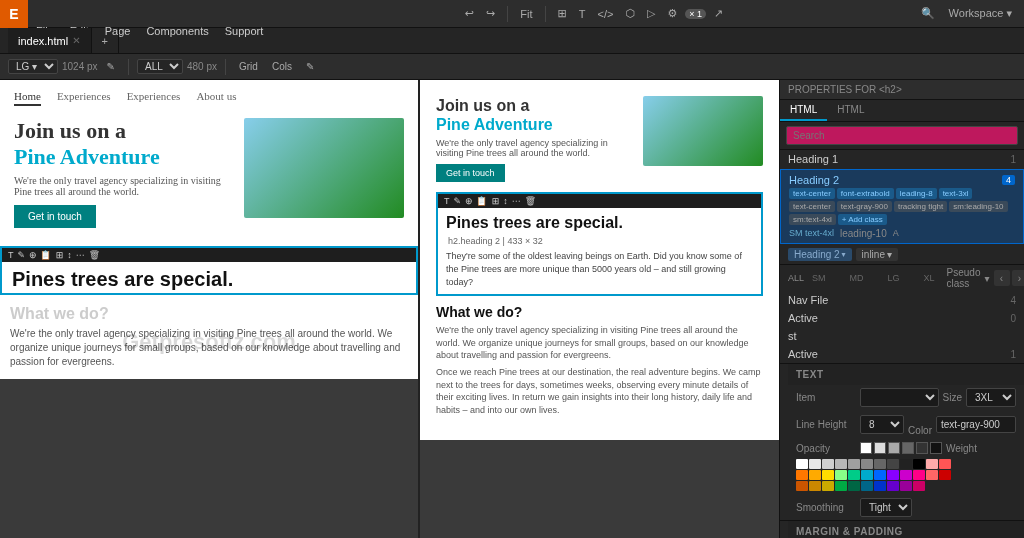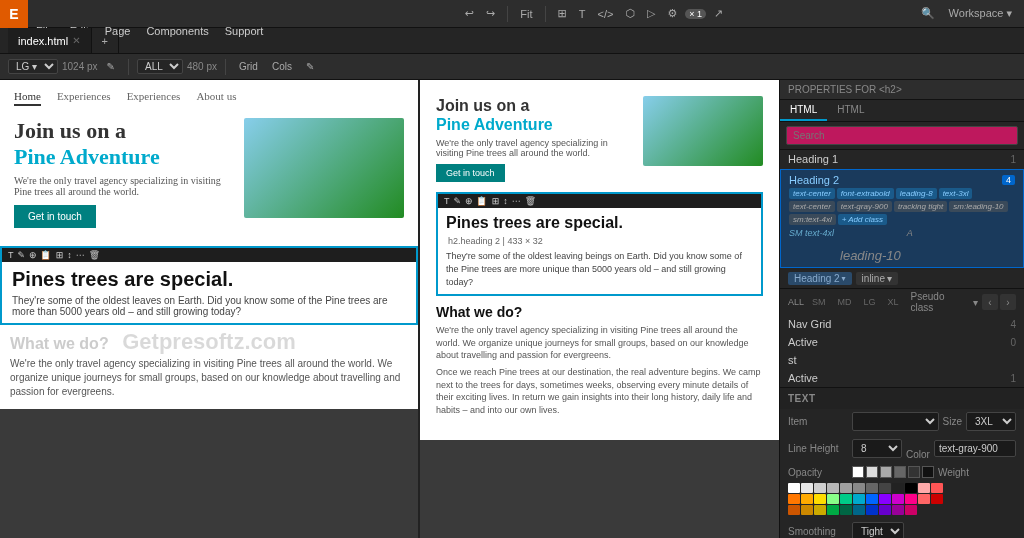--- a/index.html
+++ b/index.html
@@ -89,26 +89,26 @@
 
     
     .style-list { overflow-y: auto; flex: 1; }
     .style-item { display: flex; align-items: center; padding: 3px 8px; cursor: pointer; gap: 4px; }
     .style-item-name { flex: 1; font-size: 11px; color: #ccc; }
     .style-item-count { font-size: 10px; color: #666; min-width: 16px; text-align: right; }
     .style-item-badge { background: #0066cc; color: white; font-size: 9px; padding: 0 4px; border-radius: 2px; }
 
     
     .heading2-item { background: #1a3a5c; border: 1px solid #0066cc; padding: 4px 8px; margin: 1px 0; }
-    .h2-tags { display: flex; flex-wrap: wrap; gap: 2px; margin-top: 2px; font-style: italic; }
+    .h2-tags { display: flex; flex-wrap: wrap; gap: 2px; margin-top: 2px; }
     .tag { background: #3a4a5a; color: #aaa; font-size: 8px; padding: 1px 4px; border-radius: 2px; }
     .tag.blue { background: #1a5a8a; color: #88ccff; }
 
     
-    .prop-section { border-top: 1px solid #111; }
+    .prop-section { border-top: 1px solid #111; padding-left: 8px; }
     .prop-section-header { padding: 5px 8px; font-size: 10px; color: #888; font-weight: bold; letter-spacing: 0.5px; background: #222; }
     .prop-row { display: flex; align-items: center; padding: 3px 8px; gap: 4px; }
     .prop-label { color: #888; font-size: 10px; width: 60px; flex-shrink: 0; }
     .prop-input { background: #1a1a1a; border: 1px solid #444; color: #ccc; padding: 2px 4px; font-size: 10px; border-radius: 2px; flex: 1; }
     .prop-select { background: #1a1a1a; border: 1px solid #444; color: #ccc; padding: 2px 4px; font-size: 10px; border-radius: 2px; }
     .color-cell { width: 14px; height: 12px; cursor: pointer; border-radius: 1px; }
 
     
     .element-selector { display: flex; align-items: center; padding: 3px 8px; gap: 4px; border-bottom: 1px solid #111; }
     .el-tag { background: #2a4a6a; color: #88aacc; font-size: 10px; padding: 1px 6px; border-radius: 2px; display: flex; align-items: center; gap: 2px; }
@@ -120,21 +120,21 @@
     
     .watermark { position: absolute; bottom: 40%; left: 50%; transform: translateX(-50%); font-size: 22px; font-weight: bold; color: rgba(0,0,0,0.15); white-space: nowrap; pointer-events: none; }
     .color-sw { width: 12px; height: 12px; border: 1px solid #555; cursor: pointer; }
     .no-color-btn { background: #333; border: 1px solid #555; color: #888; font-size: 9px; padding: 1px 4px; border-radius: 2px; cursor: pointer; margin-left: 4px; }
 
     .font-select { background: #1a1a1a; border: 1px solid #444; color: #ccc; padding: 2px 4px; font-size: 10px; border-radius: 2px; flex: 1; }
     .size-select { background: #1a1a1a; border: 1px solid #444; color: #ccc; padding: 2px 4px; font-size: 10px; border-radius: 2px; width: 50px; }
 
     .inline-row { display: flex; align-items: center; padding: 2px 8px; gap: 4px; }
     .all-bp { font-size: 9px; color: #888; }
-    .bp-tabs { display: flex; gap: 4px; justify-content: space-between; }
+    .bp-tabs { display: flex; gap: 16px; justify-content: space-between; }
     .bp-t { padding: 1px 4px; font-size: 9px; color: #666; cursor: pointer; border-radius: 2px; }
     .nav-arrows { display: flex; gap: 2px; margin-left: auto; }
     .nav-arr { background: #333; border: none; color: #888; width: 16px; height: 16px; font-size: 10px; cursor: pointer; display: flex; align-items: center; justify-content: center; border-radius: 2px; }
   </style>
 </head>
 <body>
 
 <div id="topbar">
   <div class="app-icon">
       <span>E</span>
@@ -226,21 +226,20 @@
             <span>T</span>
             <span>✎</span>
             <span>⊕</span>
             <span>📋</span>
             <span>⊞</span>
             <span>↕</span>
             <span>⋯</span>
             <span>🗑</span>
           </div>
           <div class="heading-text">Pines trees are special.</div>
-          <div class="element-desc">They're some of the oldest leaves on Earth. Did you know some of the Pine trees are more than 5000 years old – and still growing today?</div>
         </div>
 
         <div class="what-section">
           <h2>What we do?</h2>
           <p>We're the only travel agency specializing in visiting Pine trees all around the world. We organize unique journeys for small groups, based on our knowledge about travelling and passion for evergreens.</p>
         </div>
 
         <div class="watermark">Getpresoftz.com</div>
       </div>
 
@@ -317,21 +316,21 @@
           <span class="tag blue">text-3xl</span>
           <span class="tag">text-center</span>
           <span class="tag">text-gray-900</span>
           <span class="tag">tracking tight</span>
           <span class="tag">sm:leading-10</span>
           <span class="tag">sm:text-4xl</span>
           <span class="tag blue">+ Add class</span>
         </div>
         <div class="h2-tags" style="margin-top:3px;">
           <span style="font-size:9px;color:#66aacc;">SM text-4xl</span>
-          <span style="font-size:13px;color:#888; margin-left:4px;margin-top:20px;">leading-10</span>
+          <span style="font-size:10px;color:#888; margin-left:4px;">leading-10</span>
           <span style="font-size:9px;color:#888; margin-left:4px;">A</span>
         </div>
       </div>
 
       <div class="element-selector">
         <div class="el-tag">
           <span>Heading 2</span>
           <span class="arrow">▾</span>
         </div>
         <div class="el-mode">
@@ -351,21 +350,21 @@
         <span style="flex:1;"></span>
         <span style="font-size:10px;color:#888;">Pseudo class</span>
         <span style="font-size:10px;color:#888;">▾</span>
         <div class="nav-arrows">
           <button class="nav-arr">‹</button>
           <button class="nav-arr">›</button>
         </div>
       </div>
 
       <div class="style-item">
-        <span class="style-item-name">Nav Grid</span>
+        <span class="style-item-name">Nav File</span>
         <span class="style-item-count">4</span>
       </div>
       <div class="style-item">
         <span class="style-item-name">Active</span>
         <span class="style-item-count">0</span>
       </div>
       <div class="style-item">
         <span class="style-item-name">st</span>
       </div>
       <div class="style-item">

